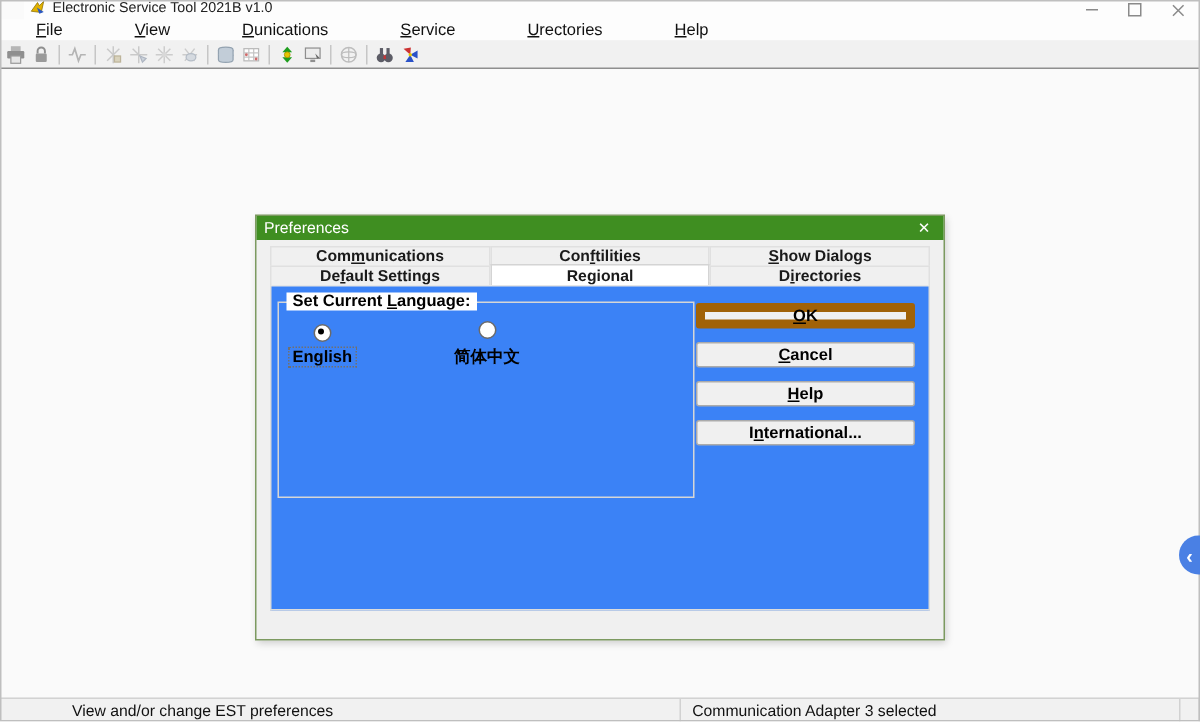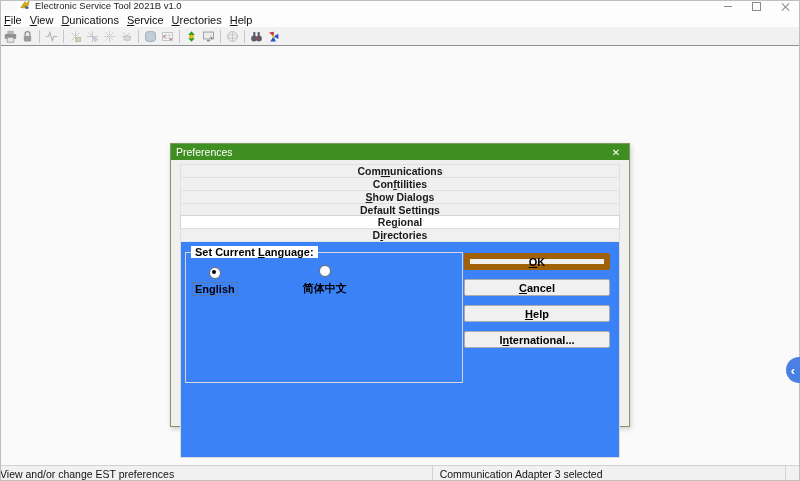--- a/index.html
+++ b/index.html
@@ -14,38 +14,38 @@
   .win-btn{width:29px;height:13px;display:flex;align-items:center;justify-content:center;}
   .glyph-min{width:8px;border-bottom:1px solid #8a8a8a;}
   .glyph-max{width:7px;height:7px;border:1px solid #8a8a8a;}
   .glyph-close{position:relative;width:8px;height:8px;}
   .glyph-close:before,.glyph-close:after{content:"";position:absolute;left:3.5px;top:-1px;
     width:1px;height:10px;background:#8a8a8a;}
   .glyph-close:before{transform:rotate(45deg);} .glyph-close:after{transform:rotate(-45deg);}
 
   .menubar{position:absolute;top:13px;left:0;right:0;height:14px;background:#fdfdfd;
     display:flex;align-items:center;font-size:11px;color:#111;border-bottom:1px solid #ececec;}
-  .menu-item{padding:0 4px;height:14px;display:flex;align-items:center;}
+  .menu-item{padding:0 24px;height:14px;display:flex;align-items:center;}
   .mn{text-decoration:underline;}
 
   .toolbar{position:absolute;top:27px;left:0;right:0;height:18px;background:#f1f1f1;
     border-bottom:1px solid #8f8f8f;display:flex;align-items:center;padding-left:2px;}
   .tb-btn{width:17px;height:15px;display:flex;align-items:center;justify-content:center;}
   .tb-sep{width:1px;height:13px;background:#c6c6c6;margin:0 3px;}
 
   .workspace{position:absolute;top:46px;left:0;right:0;bottom:15px;background:#fafafa;}
 
   
   .dialog{position:absolute;left:170px;top:97px;width:460px;height:284px;box-sizing:border-box;
     background:#f0f0f0;border:1px solid #7c9a60;box-shadow:1px 2px 5px rgba(0,0,0,.18);z-index:10;}
   .dlg-titlebar{height:16px;background:#3f8e21;color:#fff;display:flex;align-items:center;
     font-size:10.5px;padding:0 5px;gap:16px;}
   .dlg-close{margin-left:auto;width:16px;text-align:center;font-size:10px;color:#fff;}
   .tabstrip{margin:4px 9px 0 9px;}
-  .tabrow{display:flex;flex-direction:column;}
+  .tabrow{display:flex;}
   .tab{flex:1;height:13px;display:flex;align-items:center;justify-content:center;
     font-size:10.5px;font-weight:bold;color:#1a1a1a;background:#f0f0f0;
     border:1px solid #e0e0e0;border-bottom:none;box-sizing:border-box;}
   .tabrow2 .tab{border-top:1px solid #e0e0e0;}
   .tab.active{background:#fff;border:1px solid #d4d4d4;border-bottom:none;position:relative;
     z-index:2;margin-top:-1px;height:14px;}
   .tabpage{margin:0 9px;height:217px;background:#3b82f6;border:1px solid #dcdcdc;
     border-top:1px solid #e6e6e6;position:relative;box-sizing:border-box;}
 
   .groupbox{position:absolute;left:4px;top:10px;width:276px;height:129px;
@@ -67,21 +67,21 @@
   .btn{height:17px;box-sizing:border-box;background:#f0f0f0;border:1px solid #ababab;
     border-radius:2px;font-size:11px;font-weight:bold;color:#000;display:flex;
     align-items:center;justify-content:center;}
   .btn.default{border:6px solid #a16207;}
 
   
   .statusbar{position:absolute;left:0;right:0;bottom:0;height:15px;background:#f1f1f1;
     border-top:1px solid #d2d2d2;display:flex;font-size:10.5px;color:#111;}
   .sb-panel{display:flex;align-items:center;border-right:1px solid #d2d2d2;
     box-sizing:border-box;white-space:nowrap;overflow:hidden;}
-  .sb-left{width:460px;padding-left:0;}
+  .sb-left{width:460px;padding-left:0;margin-left:48px;}
   .sb-mid{width:375px;padding-left:7px;}
   .sb-stub1{width:15px;} .sb-stub2{flex:1;border-right:none;}
 
   
   .overlay-btn{position:absolute;right:0;top:357px;width:14px;height:26px;
     background:#4a80e4;border-radius:13px 0 0 13px;color:#fff;display:flex;
     align-items:center;justify-content:center;font-size:13px;font-weight:bold;z-index:60;}
 </style>
 </head>
 <body>

